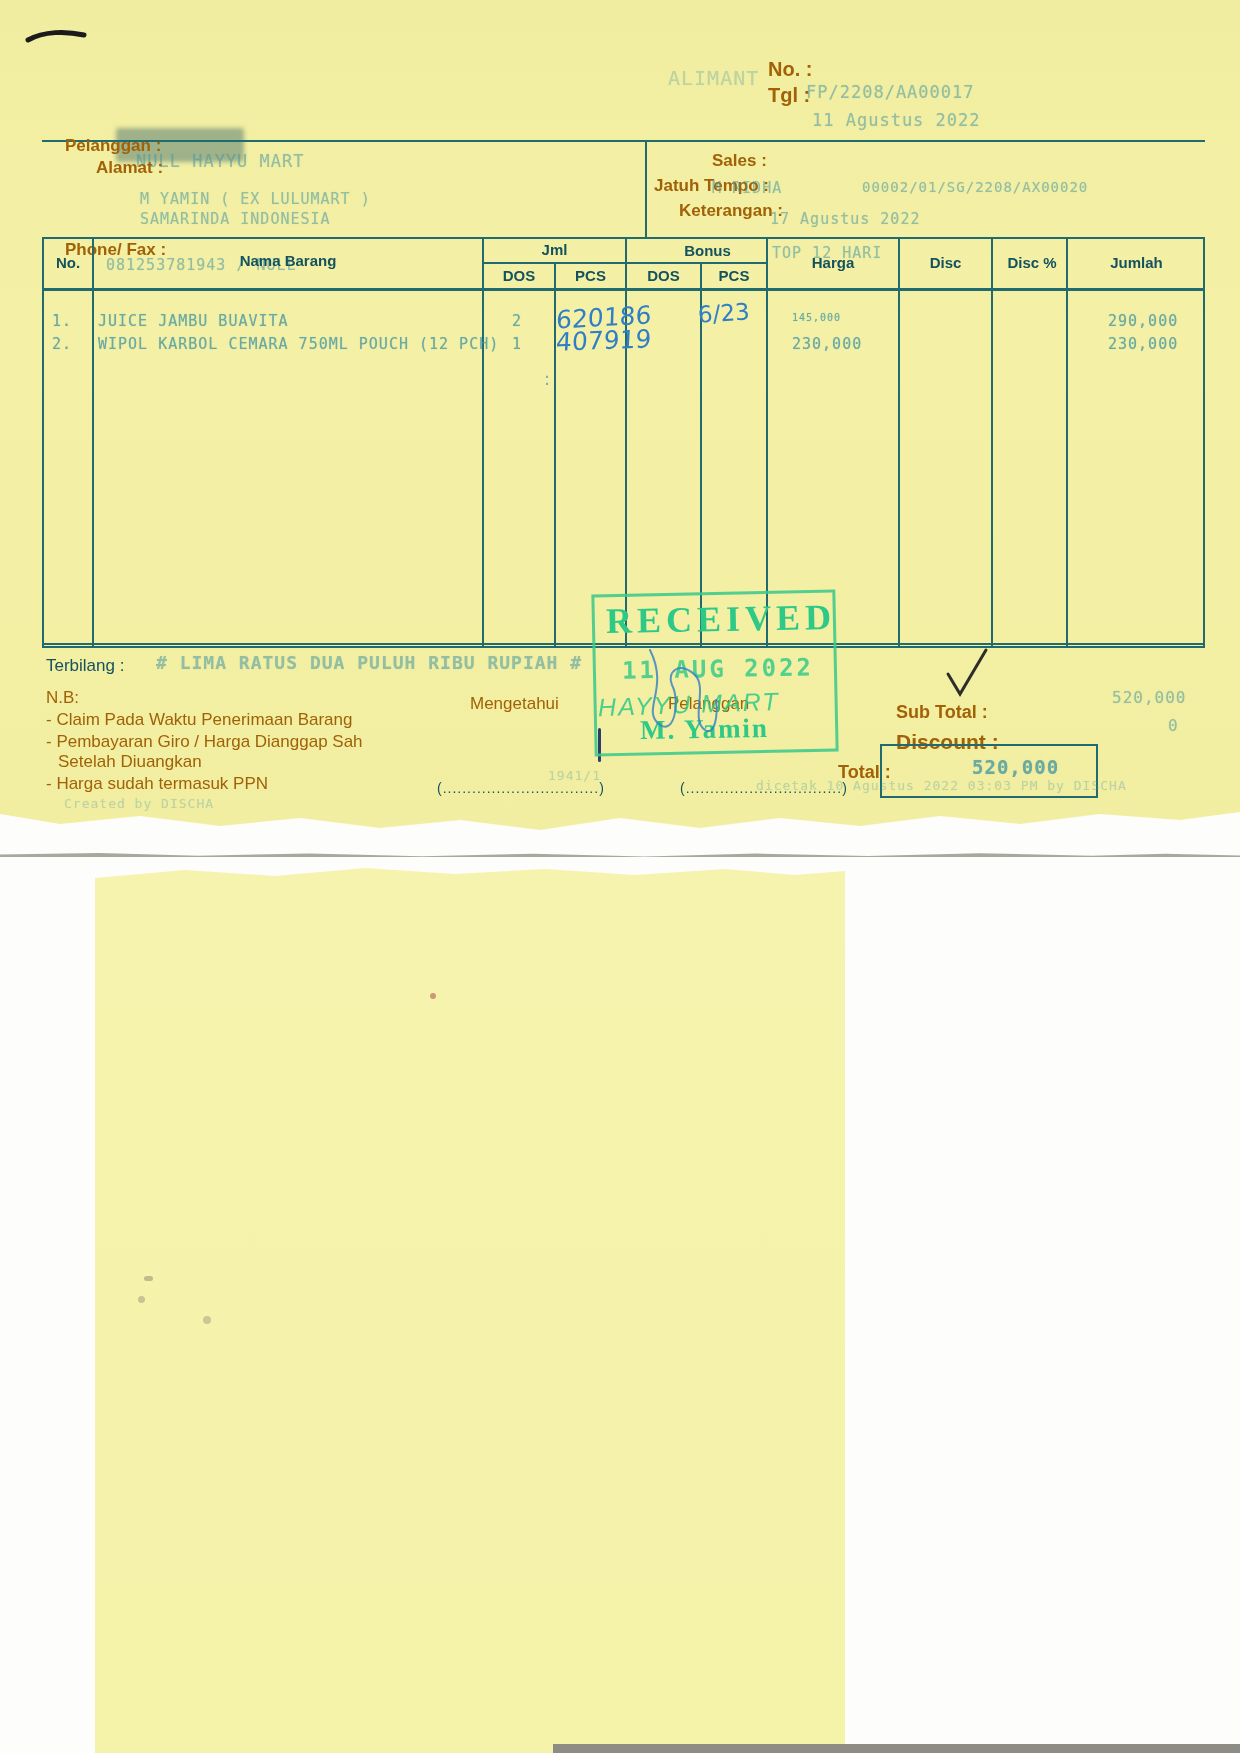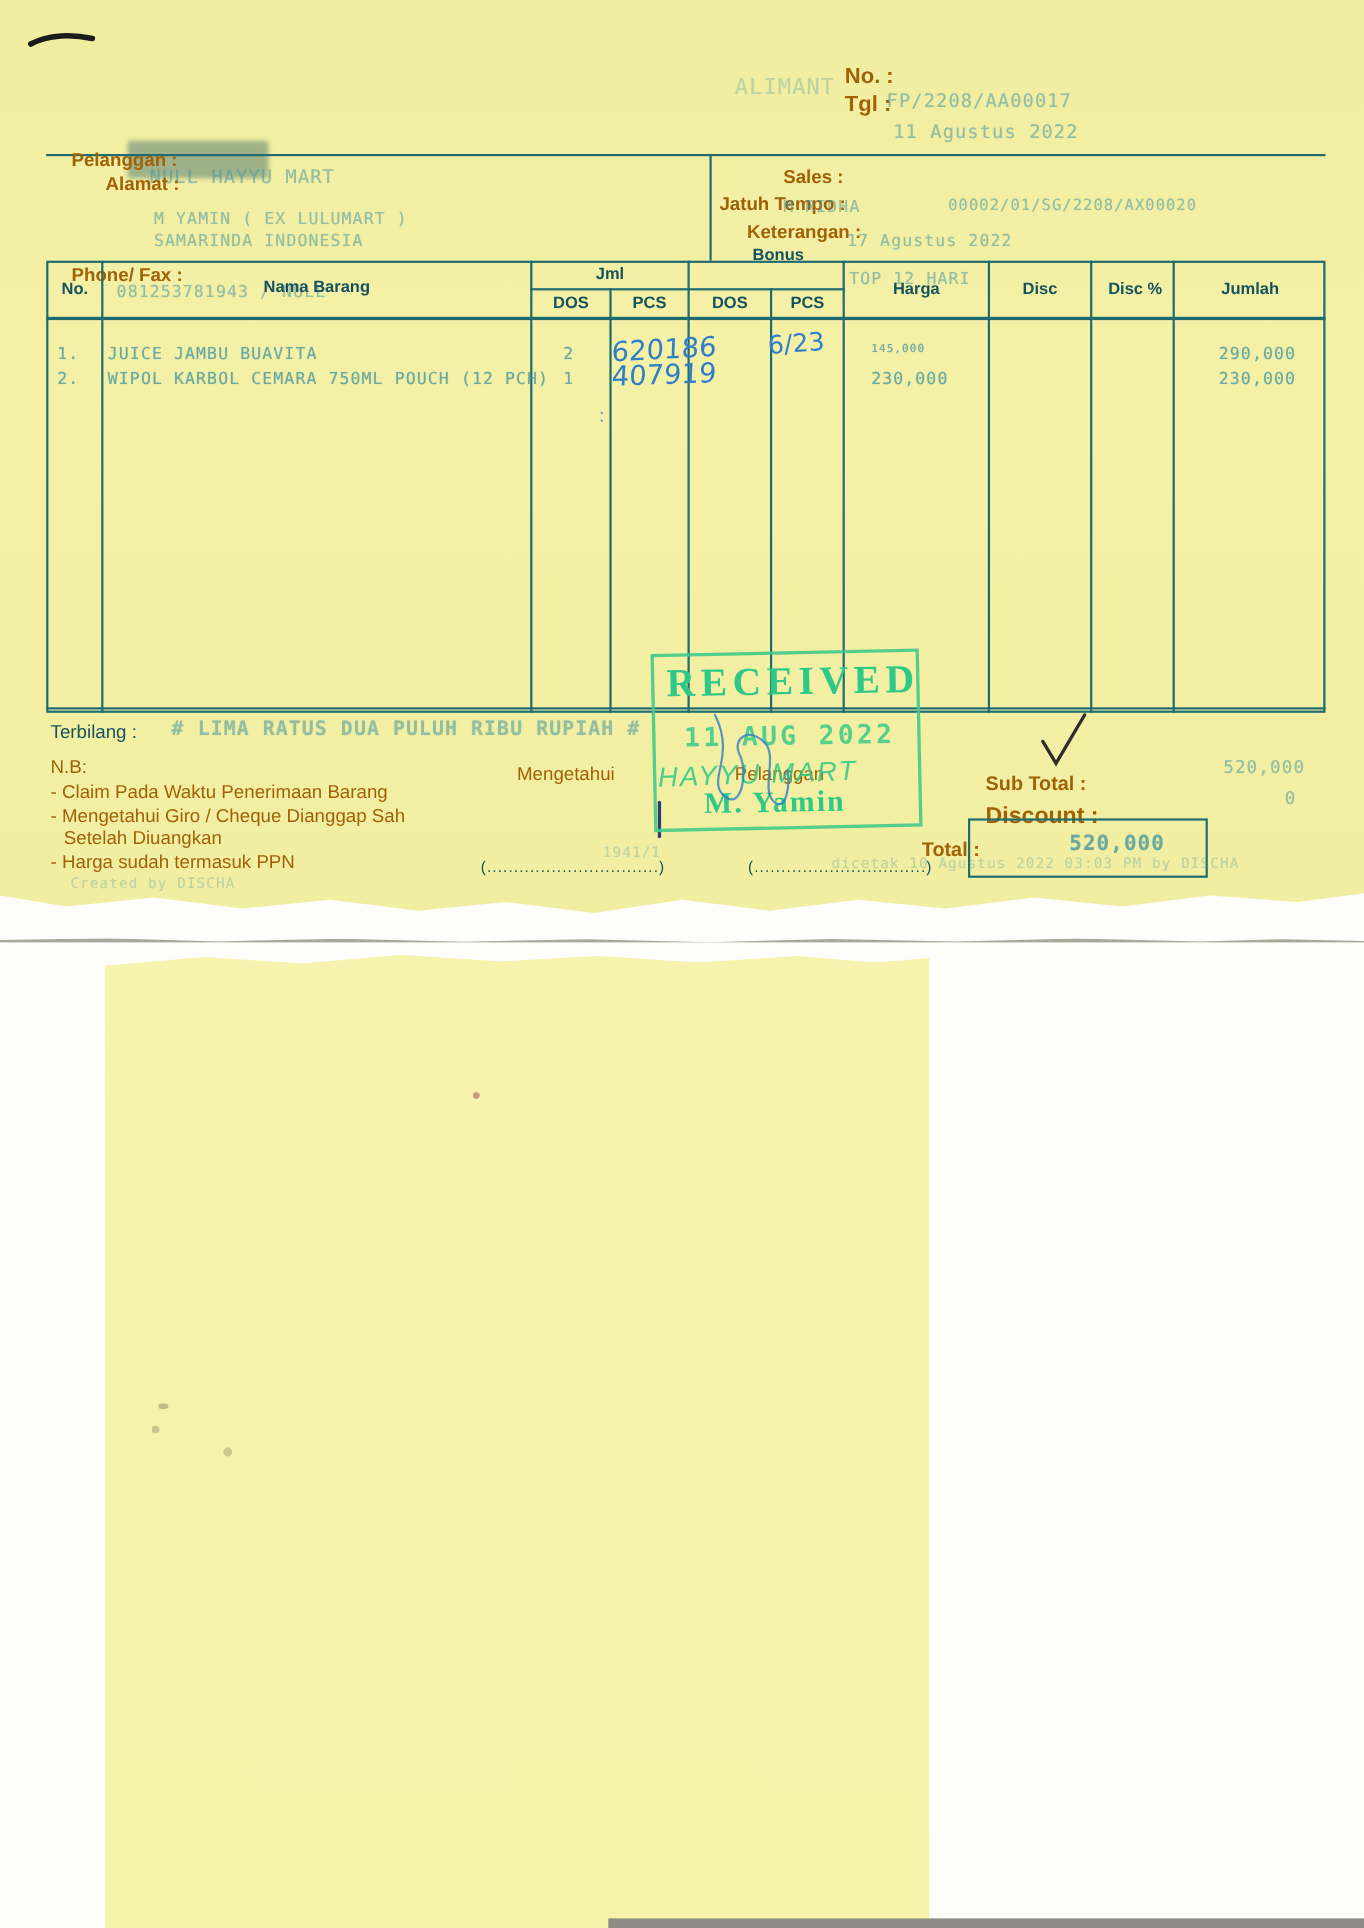--- a/index.html
+++ b/index.html
@@ -86,21 +86,21 @@
   <div class="line" style="left:991px;top:237px;width:2px;height:411px;"></div>
   <div class="line" style="left:1066px;top:237px;width:2px;height:411px;"></div>
   <div class="line" style="left:554px;top:262px;width:2px;height:386px;"></div>
   <div class="line" style="left:700px;top:262px;width:2px;height:386px;"></div>
   <div class="line" style="left:482px;top:262px;width:286px;height:2px;"></div>
   <div class="line" style="left:42px;top:288px;width:1163px;height:3px;"></div>
 
   <div class="thead" style="left:44px;top:254px;width:48px;">No.</div>
   <div class="thead" style="left:94px;top:252px;width:388px;">Nama Barang</div>
   <div class="thead" style="left:484px;top:241px;width:141px;">Jml</div>
-  <div class="thead" style="left:627px;top:223px;width:161px;">Bonus</div>
+  <div class="thead" style="left:627px;top:242px;width:161px;">Bonus</div>
   <div class="thead" style="left:484px;top:267px;width:70px;">DOS</div>
   <div class="thead" style="left:556px;top:267px;width:69px;">PCS</div>
   <div class="thead" style="left:627px;top:267px;width:73px;">DOS</div>
   <div class="thead" style="left:702px;top:267px;width:64px;">PCS</div>
   <div class="thead" style="left:768px;top:254px;width:130px;">Harga</div>
   <div class="thead" style="left:900px;top:254px;width:91px;">Disc</div>
   <div class="thead" style="left:993px;top:254px;width:78px;">Disc %</div>
   <div class="thead" style="left:1068px;top:254px;width:137px;">Jumlah</div>
 
   <div class="abs dm f1" style="left:52px;top:312px;font-size:15px;">1.</div>
@@ -117,21 +117,21 @@
   <div class="abs dm f1" style="left:792px;top:335px;font-size:15px;">230,000</div>
   <div class="abs dm f1" style="left:1108px;top:335px;font-size:15px;">230,000</div>
   <div class="abs hw" style="left:556px;top:326px;font-size:25px;transform:rotate(-2deg) skewX(-5deg);">407919</div>
   <div class="abs hw" style="left:544px;top:368px;font-size:18px;opacity:.6;">:</div>
 
   <div class="abs lbl" style="left:46px;top:656px;font-size:17px;font-weight:normal;color:#17525e;">Terbilang :</div>
   <div class="abs dm f2" style="left:156px;top:652px;font-size:18px;font-weight:bold;text-align:right;"># LIMA RATUS DUA PULUH RIBU  RUPIAH #</div>
 
   <div class="abs lbl" style="left:46px;top:688px;font-size:17px;font-weight:normal;">N.B:</div>
   <div class="abs lbl" style="left:46px;top:710px;font-size:17px;font-weight:normal;">- Claim Pada Waktu Penerimaan Barang</div>
-  <div class="abs lbl" style="left:46px;top:732px;font-size:17px;font-weight:normal;">- Mengetahui Giro / Cheque Dianggap Sah</div>
+  <div class="abs lbl" style="left:46px;top:732px;font-size:17px;font-weight:normal;">- Pembayaran Giro / Harga Dianggap Sah</div>
   <div class="abs lbl" style="left:58px;top:752px;font-size:17px;font-weight:normal;">Setelah Diuangkan</div>
   <div class="abs lbl" style="left:46px;top:774px;font-size:17px;font-weight:normal;">- Harga sudah termasuk PPN</div>
   <div class="abs dm f3" style="left:64px;top:796px;font-size:13px;">Created by DISCHA</div>
 
   <div class="abs lbl" style="left:470px;top:694px;font-size:17px;font-weight:normal;">Mengetahui</div>
   <div class="abs dots" style="left:437px;top:780px;">(................................)</div>
   <div class="abs lbl" style="left:668px;top:694px;font-size:17px;font-weight:normal;">Pelanggan</div>
   <div class="abs dots" style="left:680px;top:780px;">(................................)</div>
   <div class="abs dm f3" style="left:548px;top:768px;font-size:13px;">1941/1</div>
 

